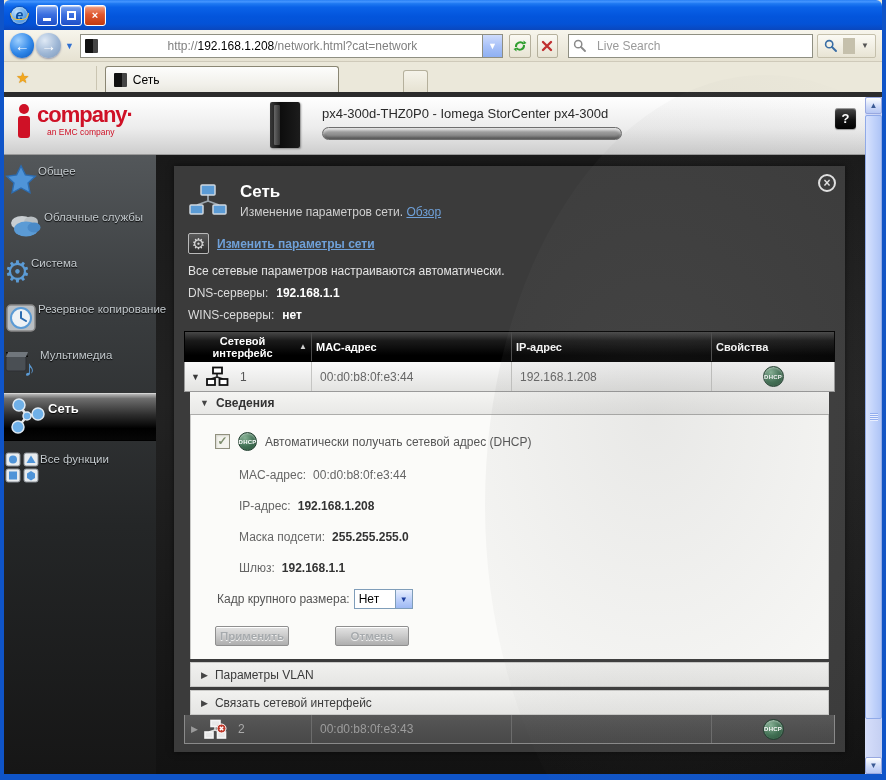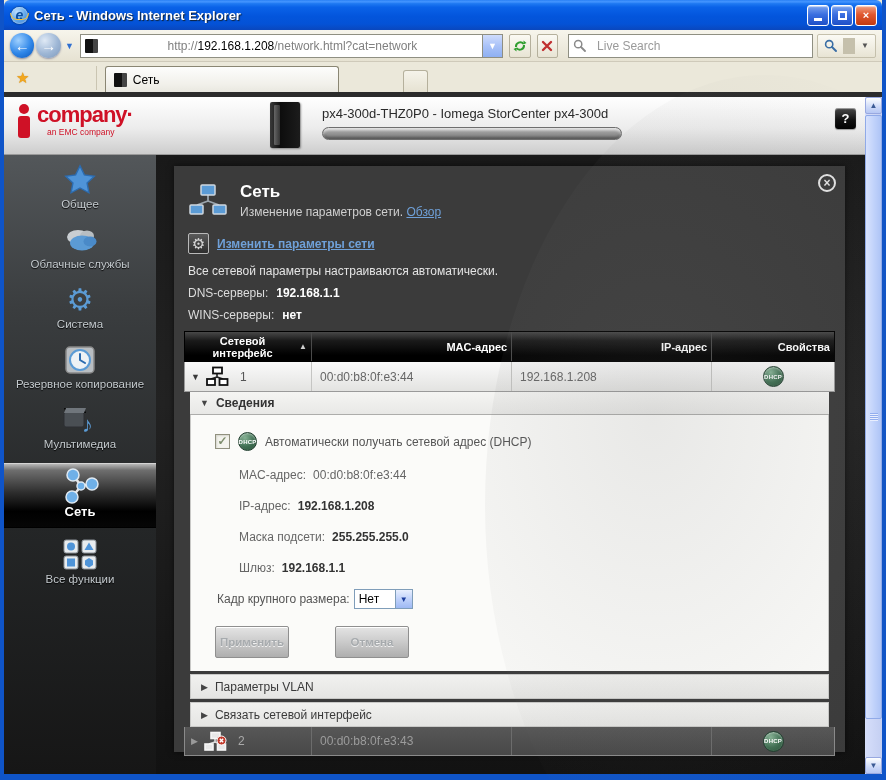--- a/index.html
+++ b/index.html
@@ -83,21 +83,21 @@
               box-shadow:inset 0 1px 1px rgba(255,255,255,.5), 0 1px 1px #999; }
 
   
   .app { flex:1; display:flex; min-height:0; background:linear-gradient(180deg,#191919,#222 40%,#121212); position:relative; }
   .app::after { content:""; position:absolute; right:-180px; top:-80px; width:560px; height:860px; border-radius:50%;
                 background:radial-gradient(ellipse at 30% 40%, rgba(120,120,120,.14), transparent 60%); pointer-events:none; }
 
   
   .sidebar { width:152px; flex:none; background:linear-gradient(180deg,#53575a 0%,#3a3d3f 25%,#242627 60%,#161616 100%);
              display:flex; flex-direction:column; align-items:center; padding-top:8px; z-index:2; }
-  .sb-item { display:flex; flex-direction:column; align-items:center; margin-bottom:13px; width:100%; }
+  .sb-item { display:flex; flex-direction:row; align-items:flex-start; margin-bottom:13px; width:100%; }
   .sb-icon { height:33px; display:flex; align-items:center; justify-content:center; }
   .sb-label { font-size:11.5px; color:#c3c9cd; margin-top:2px; text-shadow:0 1px 1px #000; white-space:nowrap; }
   .sb-item.selected { background:linear-gradient(180deg,#b8b8b8 0%,#6e6e6e 10%,#2e2e2e 45%,#000 75%,#060606 100%);
                       border-top:1px solid #d5d5d5; border-bottom:1px solid #000; padding:5px 0 8px; margin-bottom:10px; }
   .sb-item.selected .sb-label { color:#fff; font-weight:bold; font-size:13px; }
   .glyph-blue { color:#5b9bd5; }
 
   
   .main { flex:1; position:relative; min-width:0; }
   .panel { position:absolute; left:18px; top:11px; width:671px; height:586px; background:#3b3b3b; box-shadow:0 0 6px rgba(0,0,0,.6); }
@@ -112,21 +112,21 @@
                color:#d8d8d8; font-size:15px; line-height:19px; text-align:center; margin-right:8px; }
   .edit-link { font-size:12px; font-weight:bold; }
   .info-line { font-size:12px; color:#e4e4e4; margin:10px 0 0 14px; }
   .kv-line { font-size:12px; color:#dcdcdc; margin:8px 0 0 14px; }
   .kv-line b { color:#fff; margin-left:8px; }
 
   
   .table { margin:9px 10px 0 10px; }
   .thead { display:grid; grid-template-columns:126px 200px 200px 1fr; height:31px;
            background:linear-gradient(180deg,#484848 0%,#1a1a1a 30%,#000 80%); border:1px solid #000; }
-  .th { color:#fff; font-size:11px; font-weight:bold; display:flex; align-items:center; justify-content:flex-end; text-align:center;
+  .th { color:#fff; font-size:11px; font-weight:bold; display:flex; align-items:center; justify-content:flex-start; text-align:center;
         line-height:12px; position:relative; padding:0 4px; }
   .th + .th { border-left:1px solid #4a4a4a; }
   .sort-arrow { color:#cfcfcf; font-size:8px; margin-left:3px; }
   .trow { display:grid; grid-template-columns:126px 200px 200px 1fr; height:30px;
           background:linear-gradient(180deg,#fafafa,#e3e3e1); border:1px solid #9a9a9a; border-top:none; }
   .td { display:flex; align-items:center; font-size:12px; color:#666; padding-left:8px; }
   .td + .td { border-left:1px solid #c5c5c3; }
   .td.center { justify-content:center; padding-left:0; }
   .expand-tri { color:#3a3a3a; font-size:9px; margin:0 5px 0 2px; }
   .iface-num { margin-left:10px; color:#555; }
@@ -155,21 +155,21 @@
   .dhcp-label { font-size:12px; color:#555; }
   .field-row { font-size:12px; color:#666; margin:17px 0 0 24px; }
   .field-row .val { margin-left:7px; color:#666; }
   .field-row .val.bold { font-weight:bold; color:#333; }
   .jumbo-row { display:flex; align-items:center; font-size:12px; color:#555; margin:14px 0 0 2px; }
   .select { display:flex; align-items:center; border:1px solid #7f9db9; background:#fff; height:20px; margin-left:4px; }
   .select .sel-text { width:40px; padding-left:4px; font-size:12px; color:#000; }
   .select .sel-arrow { width:17px; height:18px; background:linear-gradient(180deg,#e8effe,#c0d2fa 50%,#9eb9f4); border-left:1px solid #7f9db9;
                        display:flex; align-items:center; justify-content:center; font-size:8px; color:#1c3e9e; }
   .btn-row { margin-top:17px; display:flex; }
-  .btn { width:74px; height:32px; border:1px solid #8f8f8f; border-radius:2px; font-size:11.5px; font-weight:bold; color:#a6aaad;
+  .btn { width:74px; height:20px; border:1px solid #8f8f8f; border-radius:2px; font-size:11.5px; font-weight:bold; color:#a6aaad;
          background:linear-gradient(180deg,#e4e4e4,#cdcdcd 45%,#aeaeae); text-shadow:0 1px 0 #f0f0f0;
          box-shadow:inset 0 1px 0 #fff; display:flex; align-items:center; justify-content:center; }
   .btn + .btn { margin-left:46px; }
 
   
   .vscroll { width:17px; flex:none; background:#cbd4f1; position:relative;
              background-image:linear-gradient(90deg,#d6defa 0%,#c4cff2 100%); }
   .vs-arrow { position:absolute; left:0; width:17px; height:17px; background:linear-gradient(180deg,#fdfefe,#cdd9f8 60%,#b6c7f4);
               border:1px solid #98a8e0; border-radius:2px; color:#3b5a94; font-size:8px; display:flex; align-items:center; justify-content:center; }
   .vs-up { top:0; } .vs-down { bottom:0; }
@@ -181,21 +181,20 @@
   
   svg { display:block; }
 </style>
 </head>
 <body>
 
 <div class="window">
 
   <div class="titlebar">
     <div class="ie-icon">e</div>
-    <div class="title-text">Сеть - Windows Internet Explorer</div>
     <div class="winbtn">
         <span class="minbar"></span>
       </div>
     <div class="winbtn">
         <span class="maxbox"></span>
       </div>
     <div class="winbtn close">×</div>
   </div>
 
   <div class="toolbar">
@@ -369,21 +368,21 @@
                   <a class="lnk" href="#">Обзор</a>
                 </div>
               </div>
             </div>
 
             <div class="edit-row">
               <div class="gear-tile">⚙</div>
               <a class="lnk edit-link" href="#">Изменить параметры сети</a>
             </div>
 
-            <div class="info-line">Все сетевой параметры настраиваются автоматически.</div>
+            <div class="info-line">Все сетевые параметров настраиваются автоматически.</div>
             <div class="kv-line"><span>DNS-серверы:</span><b>192.168.1.1</b></div>
             <div class="kv-line"><span>WINS-серверы:</span><b>нет</b></div>
 
             <div class="table">
               <div class="thead">
                 <div class="th">
                     <span>Сетевой интерфейс</span>
                     <span class="sort-arrow">▲</span>
                   </div>
                 <div class="th">MAC-адрес</div>

